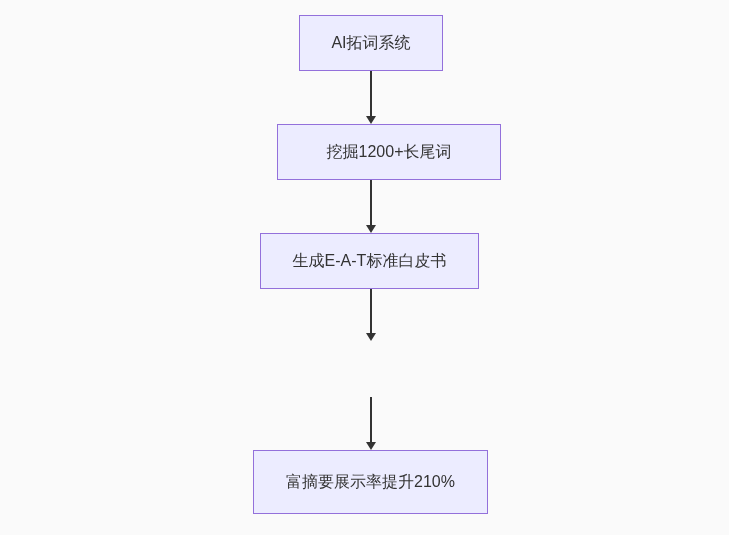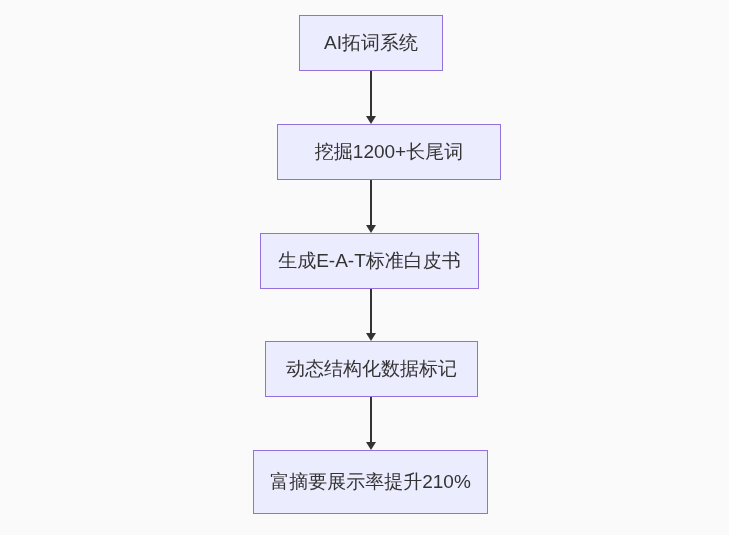--- a/index.html
+++ b/index.html
@@ -24,21 +24,21 @@
     background: var(--background);
   }
   .node {
     position: absolute;
     background: var(--node-fill);
     border: 1px solid var(--node-border);
     color: var(--text);
     display: flex;
     align-items: center;
     justify-content: center;
-    font-size: 19px;
+    font-size: 16px;
     line-height: 1.2;
     text-align: center;
     white-space: nowrap;
   }
   .node-1 { left: 299px; top: 15px;  width: 144px; height: 56px; }
   .node-2 { left: 277px; top: 124px; width: 224px; height: 56px; }
   .node-3 { left: 260px; top: 233px; width: 219px; height: 56px; }
   .node-4 { left: 265px; top: 341px; width: 213px; height: 56px; }
   .node-5 { left: 253px; top: 450px; width: 235px; height: 64px; }
 
@@ -96,23 +96,20 @@
 
   <div class="node node-3">
     <span>生成E-A-T标准白皮书</span>
   </div>
 
   <div class="edge edge-3">
     <div class="line"></div>
     <div class="head"></div>
   </div>
 
-  <div class="node node-4">
-    <span>动态结构化数据标记</span>
-  </div>
 
   <div class="edge edge-4">
     <div class="line"></div>
     <div class="head"></div>
   </div>
 
   <div class="node node-5">
     <span>富摘要展示率提升210%</span>
   </div>
 

